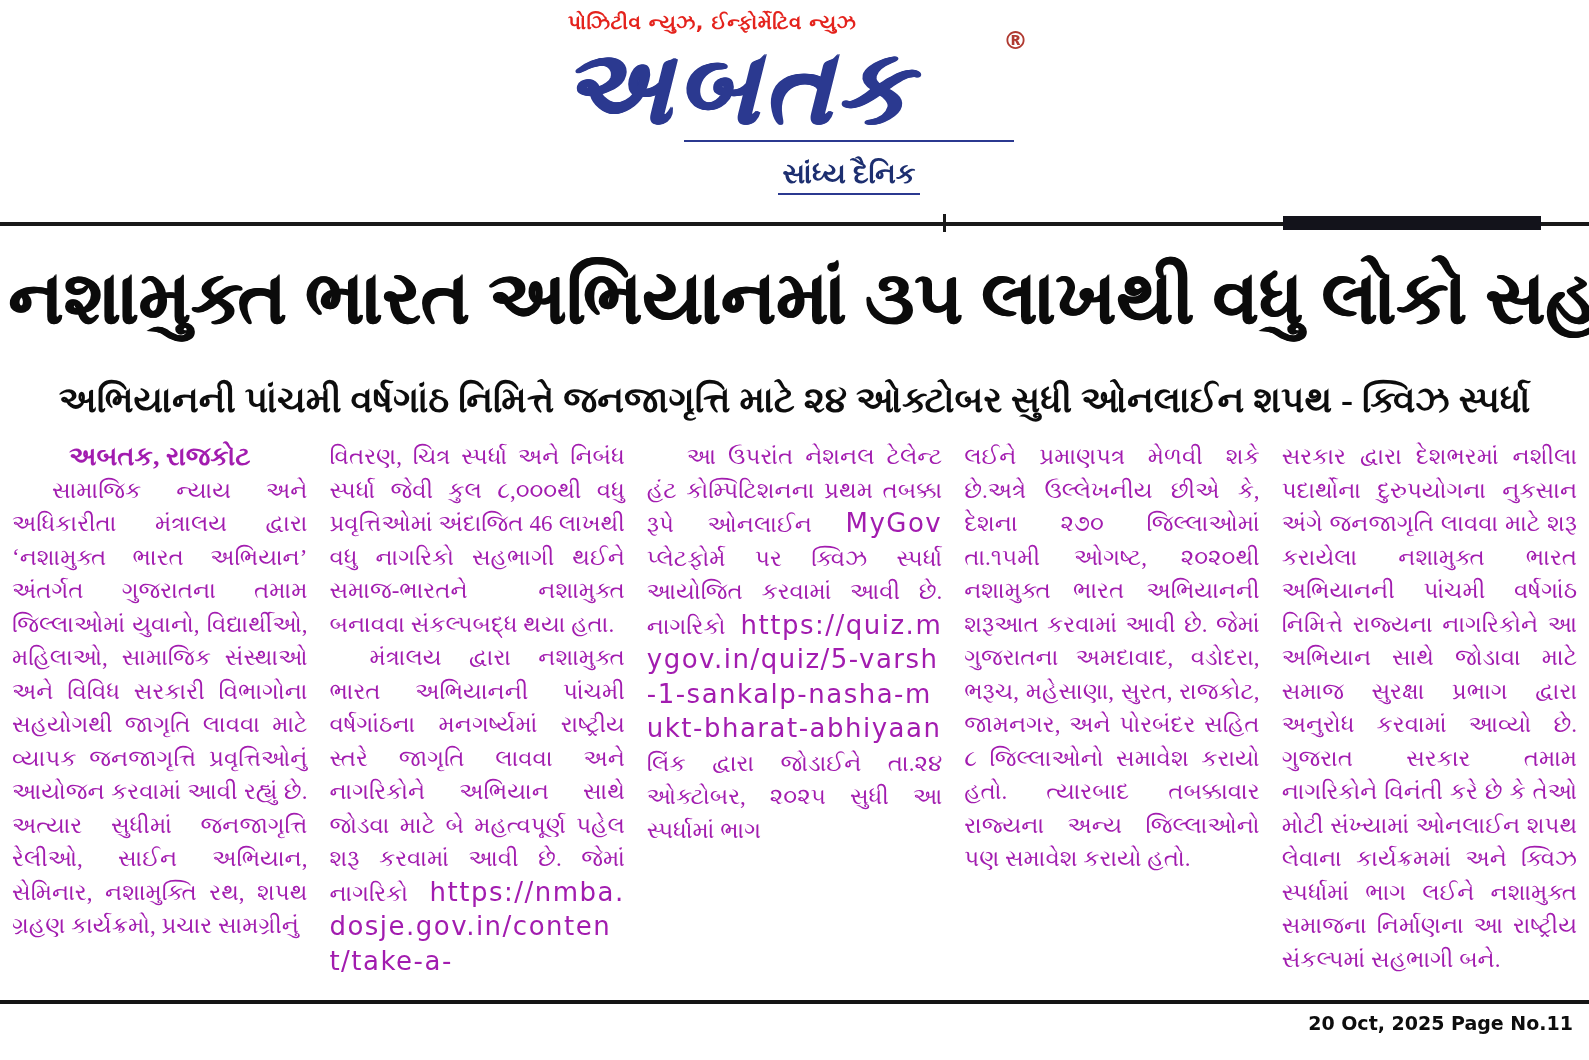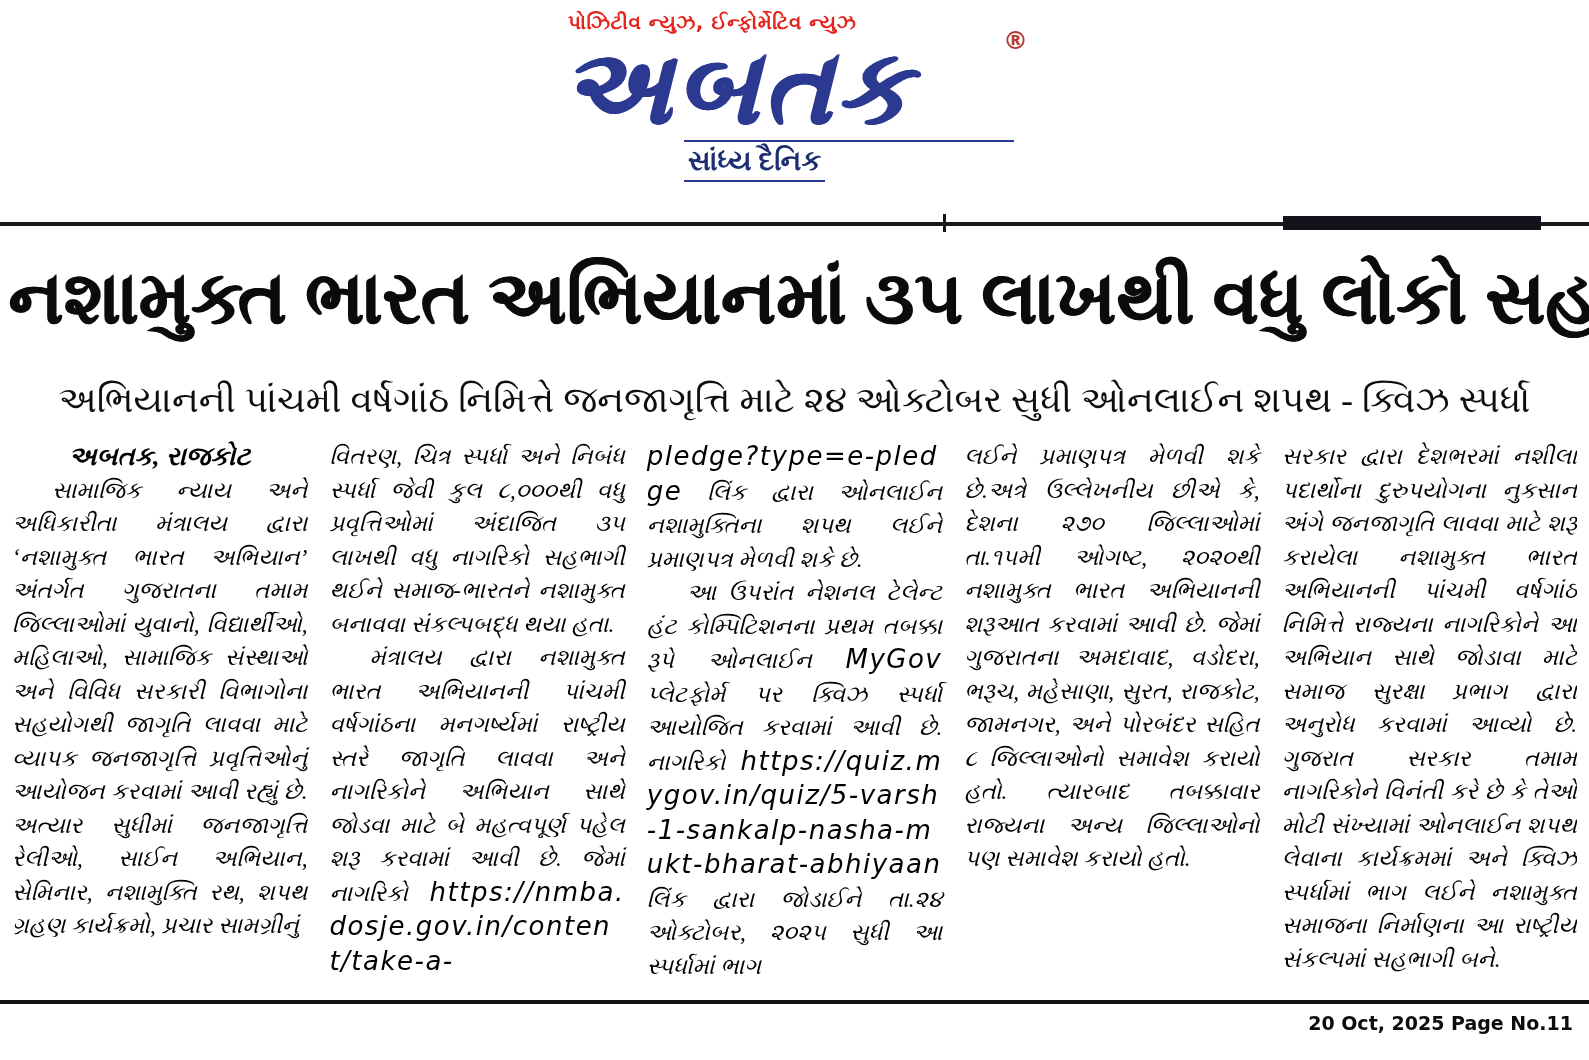--- a/index.html
+++ b/index.html
@@ -10,43 +10,43 @@
   .masthead{position:absolute;top:10px;left:562px;width:460px;}
   .tagline{color:#e4231d;font-weight:bold;font-size:20px;letter-spacing:.5px;
            font-family:"DejaVu Sans",sans-serif;padding-left:6px;}
   .logo-row{position:relative;}
   .logo{font-family:"DejaVu Sans",sans-serif;font-weight:800;font-size:104px;line-height:1.02;
         color:#2b3990;letter-spacing:4px;text-align:left;
         text-shadow:1px 0 0 #2b3990, -1px 0 0 #2b3990;font-style:italic;}
   .regmark{position:absolute;right:-6px;top:-8px;color:#b03a31;font-size:25px;
            font-family:"DejaVu Sans",sans-serif;font-weight:bold;}
   .sublogo-block{width:330px;margin-left:122px;border-top:2px solid #2b3990;
-                 padding-top:3px;text-align:left;}
+                 padding-top:16px;text-align:center;}
   .sublogo{display:inline-block;border-bottom:2px solid #2b3990;padding:0 4px 2px 4px;
            color:#1d2f70;font-weight:bold;font-size:28px;}
 
   
   .top-rule{position:absolute;top:222px;left:0;width:1589px;height:4px;background:#191919;}
   .center-tick{position:absolute;top:214px;left:943px;width:3px;height:18px;background:#191919;}
   .right-bar{position:absolute;top:216px;left:1283px;width:258px;height:14px;background:#13131b;}
   .bottom-rule{position:absolute;top:1000px;left:0;width:1589px;height:4px;background:#151515;}
 
   
   .headline{position:absolute;top:236px;left:8px;width:1573px;height:128px;
             font-size:74px;line-height:124px;font-weight:bold;color:#0b0b0b;
             text-align:center;white-space:nowrap;
             text-shadow:1px 0 0 #0b0b0b;}
   .subheadline{position:absolute;top:370px;left:6px;width:1577px;height:62px;
-               font-size:36px;line-height:60px;font-weight:normal;color:#0d0d0d;
+               font-size:36px;line-height:60px;font-weight:bold;color:#0d0d0d;
                text-align:center;white-space:nowrap;}
 
   
   .body-columns{position:absolute;top:440px;left:12px;width:1565px;height:558px;
                 display:flex;gap:22px;overflow:hidden;}
-  .col{flex:1;min-width:0;text-align:justify;font-size:23px;line-height:33.5px;color:#000000;font-style:italic;}
+  .col{flex:1;min-width:0;text-align:justify;font-size:23px;line-height:33.5px;color:#a21caf;}
   .para{margin:0;}
   .para.indent{text-indent:40px;}
   .para.dateline{text-align:center;font-weight:bold;font-size:26px;text-indent:0;}
   .url{font-family:"DejaVu Sans",sans-serif;font-size:26px;letter-spacing:1.5px;
        word-break:break-all;}
 
   
   .footer{position:absolute;top:1010px;right:16px;text-align:right;
           font-family:"DejaVu Sans",sans-serif;font-weight:bold;font-size:19px;
           line-height:1.45;color:#0d0d0d;}
@@ -73,25 +73,24 @@
 
   <div class="headline">નશામુક્ત ભારત અભિયાનમાં ૩૫ લાખથી વધુ લોકો સહભાગી થયા</div>
   <div class="subheadline">અભિયાનની પાંચમી વર્ષગાંઠ નિમિત્તે જનજાગૃત્તિ માટે ૨૪ ઓક્ટોબર સુધી ઓનલાઈન શપથ - ક્વિઝ સ્પર્ધા</div>
 
   <div class="body-columns">
     <div class="col">
         <p class="para dateline"><span>અબતક, રાજકોટ</span></p>
         <p class="para indent"><span>સામાજિક ન્યાય અને અધિકારીતા મંત્રાલય દ્વારા ‘નશામુક્ત ભારત અભિયાન’ અંતર્ગત ગુજરાતના તમામ જિલ્લાઓમાં યુવાનો, વિદ્યાર્થીઓ, મહિલાઓ, સામાજિક સંસ્થાઓ અને વિવિધ સરકારી વિભાગોના સહયોગથી જાગૃતિ લાવવા માટે વ્યાપક જનજાગૃત્તિ પ્રવૃત્તિઓનું આયોજન કરવામાં આવી રહ્યું છે. અત્યાર સુધીમાં જનજાગૃત્તિ રેલીઓ, સાઈન અભિયાન, સેમિનાર, નશામુક્તિ રથ, શપથ ગ્રહણ કાર્યક્રમો, પ્રચાર સામગ્રીનું</span></p>
       </div>
     <div class="col">
-        <p class="para"><span>વિતરણ, ચિત્ર સ્પર્ધા અને નિબંધ સ્પર્ધા જેવી કુલ ૮,૦૦૦થી વધુ પ્રવૃત્તિઓમાં અંદાજિત ૩૫ લાખથી વધુ નાગરિકો સહભાગી થઈને સમાજ-ભારતને નશામુક્ત બનાવવા સંકલ્પબદ્ધ થયા હતા.</span></p>
+        <p class="para"><span>વિતરણ, ચિત્ર સ્પર્ધા અને નિબંધ સ્પર્ધા જેવી કુલ ૮,૦૦૦થી વધુ પ્રવૃત્તિઓમાં અંદાજિત 46 લાખથી વધુ નાગરિકો સહભાગી થઈને સમાજ-ભારતને નશામુક્ત બનાવવા સંકલ્પબદ્ધ થયા હતા.</span></p>
         <p class="para indent"><span>મંત્રાલય દ્વારા નશામુક્ત ભારત અભિયાનની પાંચમી વર્ષગાંઠના મનગર્ષ્યમાં રાષ્ટ્રીય સ્તરે જાગૃતિ લાવવા અને નાગરિકોને અભિયાન સાથે જોડવા માટે બે મહત્વપૂર્ણ પહેલ શરૂ કરવામાં આવી છે. જેમાં નાગરિકો </span><span class="url">https://nmba.dosje.gov.in/content/take-a-</span></p>
       </div>
     <div class="col">
-        <p class="para"><span class="url">pledge?type=e-pledge</span><span> લિંક દ્વારા ઓનલાઈન નશામુક્તિના શપથ લઈને પ્રમાણપત્ર મેળવી શકે છે.</span></p>
         <p class="para indent"><span>આ ઉપરાંત નેશનલ ટેલેન્ટ હંટ કોમ્પિટિશનના પ્રથમ તબક્કા રૂપે ઓનલાઈન </span><span class="url">MyGov</span><span> પ્લેટફોર્મ પર ક્વિઝ સ્પર્ધા આયોજિત કરવામાં આવી છે. નાગરિકો </span><span class="url">https://quiz.mygov.in/quiz/5-varsh-1-sankalp-nasha-mukt-bharat-abhiyaan</span><span> લિંક દ્વારા જોડાઈને તા.૨૪ ઓક્ટોબર, ૨૦૨૫ સુધી આ સ્પર્ધામાં ભાગ</span></p>
       </div>
     <div class="col">
         <p class="para"><span>લઈને પ્રમાણપત્ર મેળવી શકે છે.અત્રે ઉલ્લેખનીય છીએ કે, દેશના ૨૭૦ જિલ્લાઓમાં તા.૧૫મી ઓગષ્ટ, ૨૦૨૦થી નશામુક્ત ભારત અભિયાનની શરૂઆત કરવામાં આવી છે. જેમાં ગુજરાતના અમદાવાદ, વડોદરા, ભરૂચ, મહેસાણા, સુરત, રાજકોટ, જામનગર, અને પોરબંદર સહિત ૮ જિલ્લાઓનો સમાવેશ કરાયો હતો. ત્યારબાદ તબક્કાવાર રાજ્યના અન્ય જિલ્લાઓનો પણ સમાવેશ કરાયો હતો.</span></p>
       </div>
     <div class="col">
         <p class="para"><span>સરકાર દ્વારા દેશભરમાં નશીલા પદાર્થોના દુરુપયોગના નુકસાન અંગે જનજાગૃતિ લાવવા માટે શરૂ કરાયેલા નશામુક્ત ભારત અભિયાનની પાંચમી વર્ષગાંઠ નિમિત્તે રાજ્યના નાગરિકોને આ અભિયાન સાથે જોડાવા માટે સમાજ સુરક્ષા પ્રભાગ દ્વારા અનુરોધ કરવામાં આવ્યો છે. ગુજરાત સરકાર તમામ નાગરિકોને વિનંતી કરે છે કે તેઓ મોટી સંખ્યામાં ઓનલાઈન શપથ લેવાના કાર્યક્રમમાં અને ક્વિઝ સ્પર્ધામાં ભાગ લઈને નશામુક્ત સમાજના નિર્માણના આ રાષ્ટ્રીય સંકલ્પમાં સહભાગી બને.</span></p>
       </div>
   </div>
 

